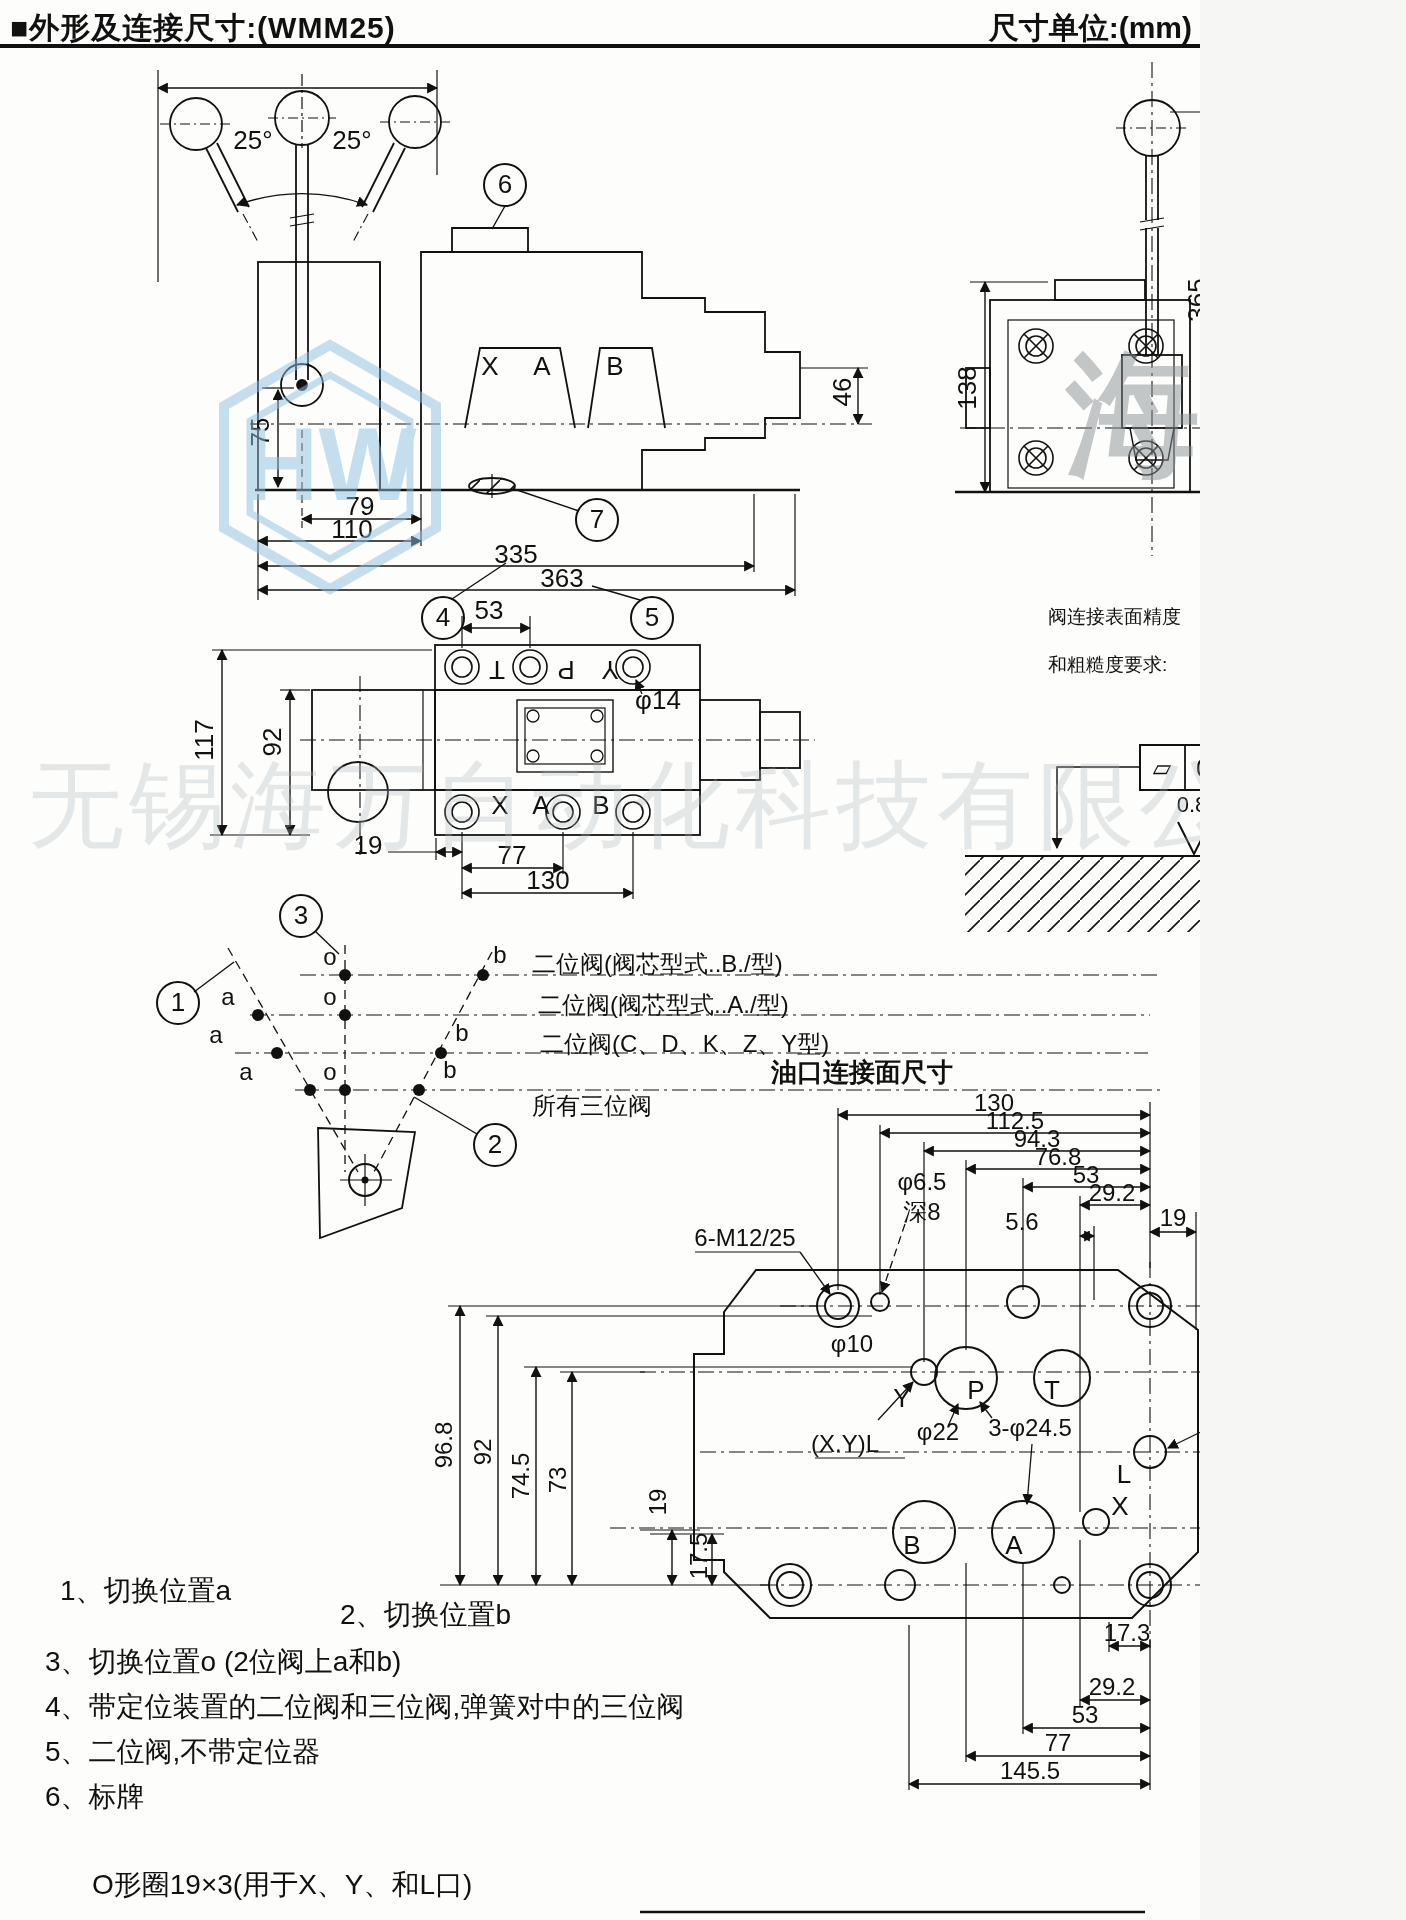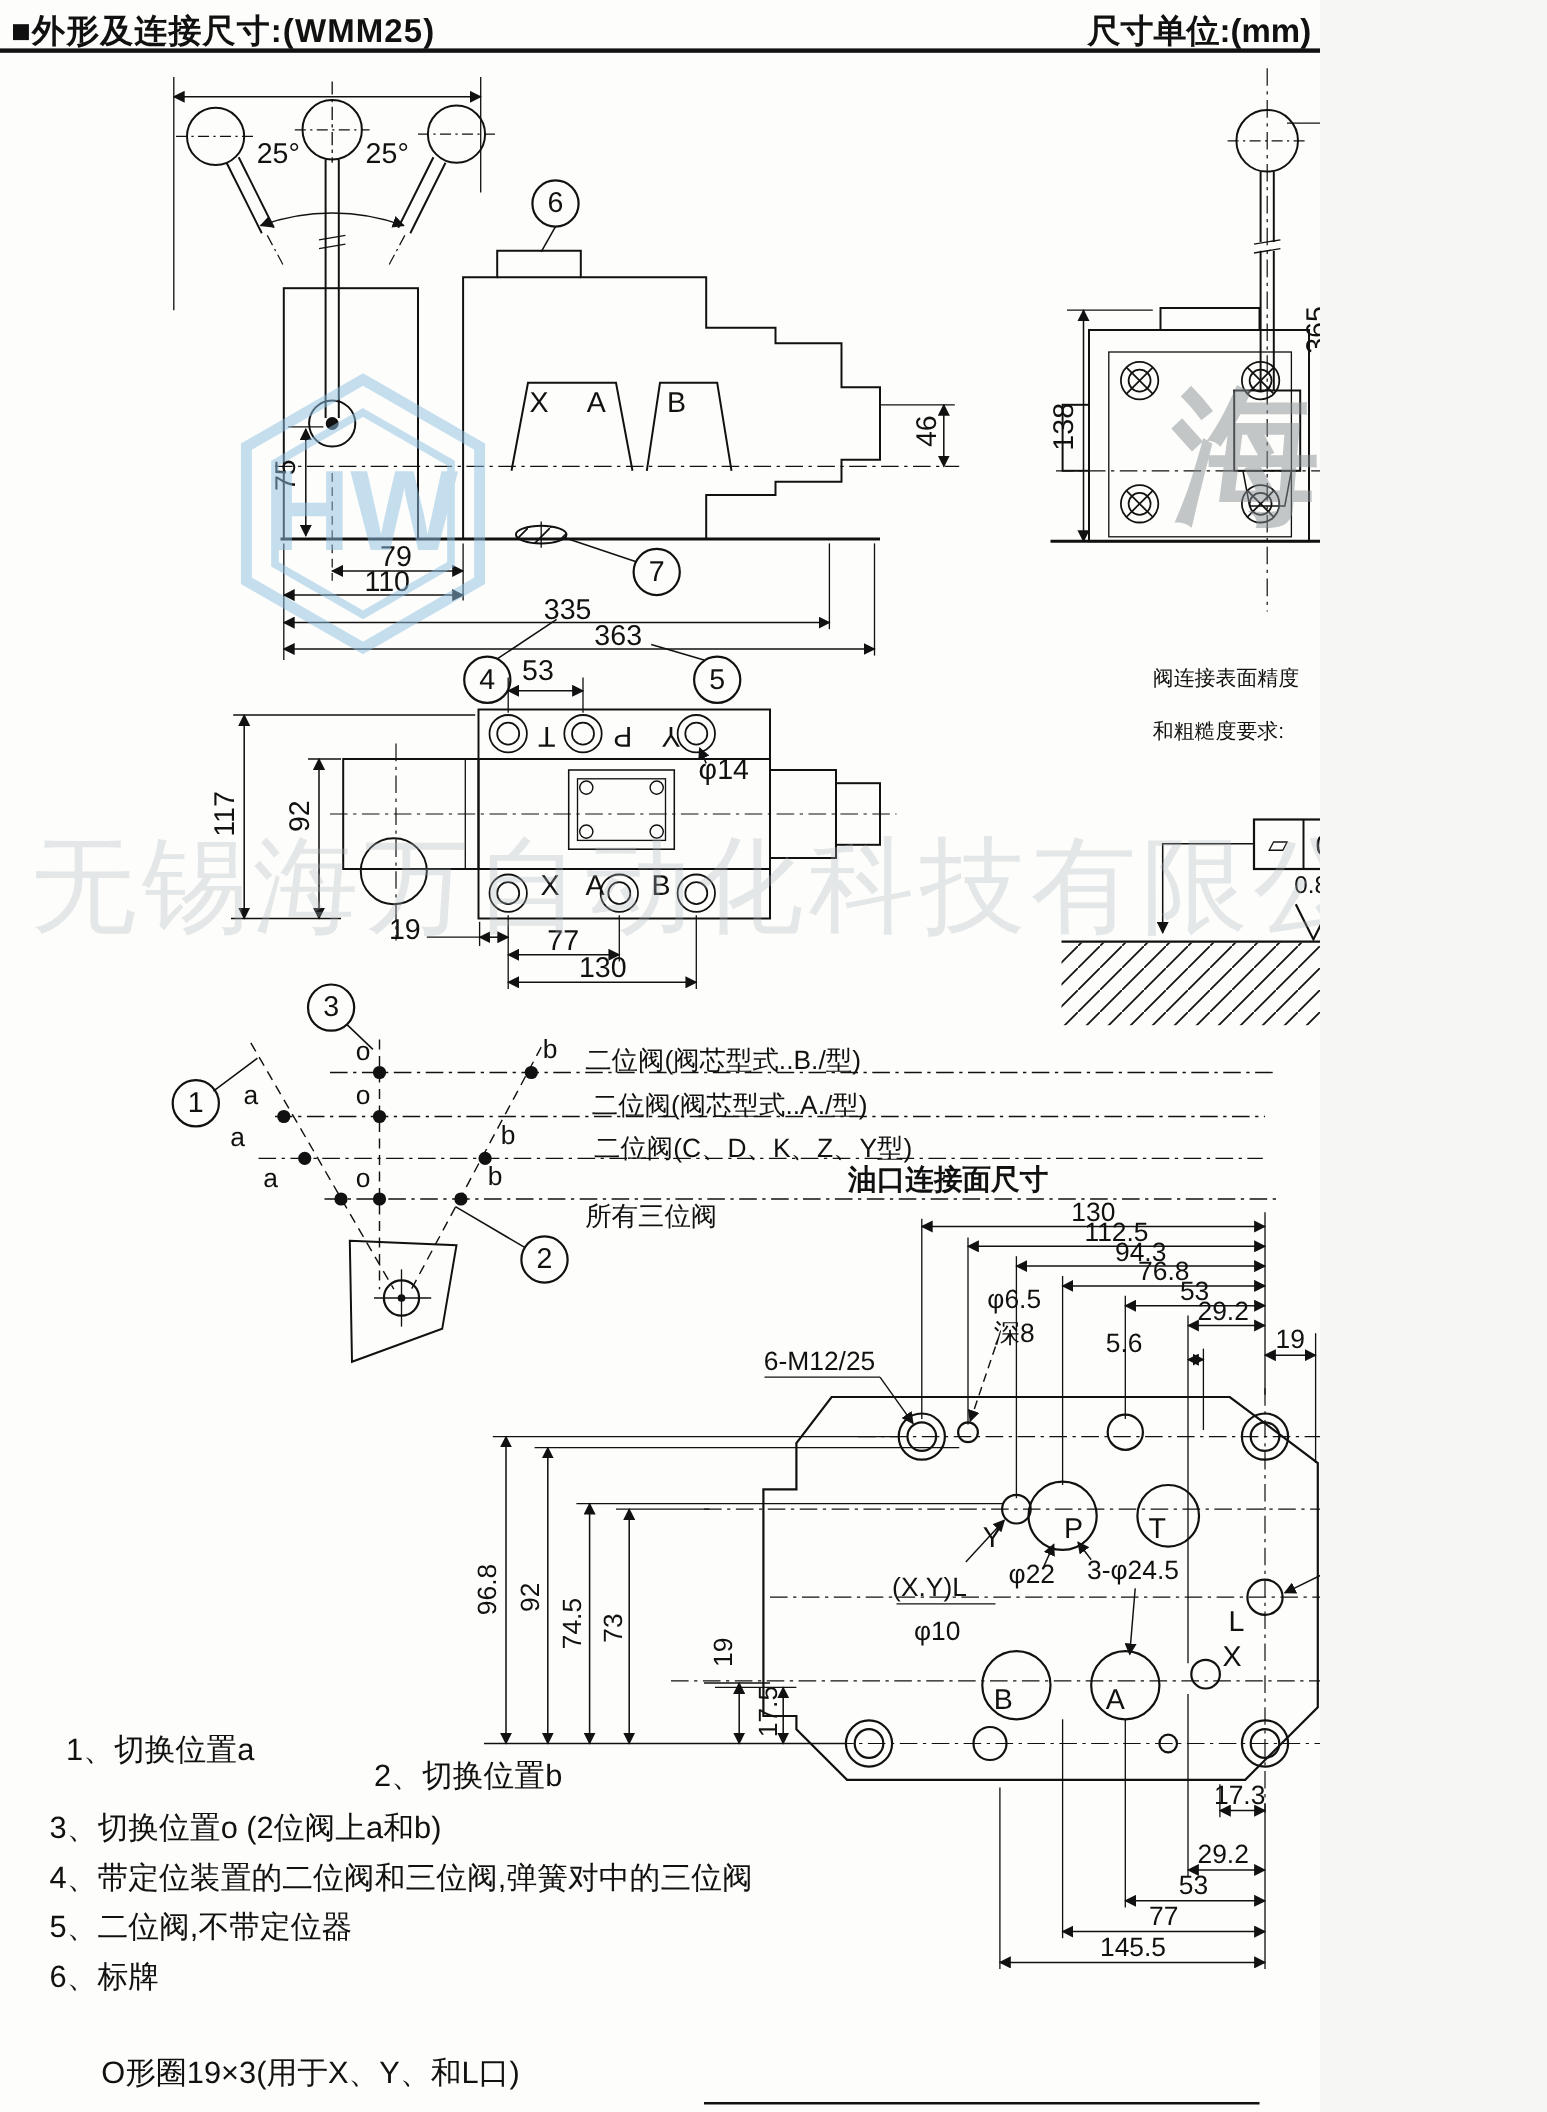--- a/index.html
+++ b/index.html
@@ -399,21 +399,21 @@
   <span class="lbl c f24" style="left:1015px;top:1121px;">112.5</span>
   <span class="lbl c f24" style="left:1037px;top:1139px;">94.3</span>
   <span class="lbl c f24" style="left:1058px;top:1157px;">76.8</span>
   <span class="lbl c f24" style="left:1086px;top:1175px;">53</span>
   <span class="lbl c f24" style="left:1112px;top:1193px;">29.2</span>
   <span class="lbl c f24" style="left:1173px;top:1218px;">19</span>
   <span class="lbl c f24" style="left:1022px;top:1222px;">5.6</span>
   <span class="lbl c f24" style="left:745px;top:1238px;">6-M12/25</span>
   <span class="lbl c f24" style="left:922px;top:1182px;">φ6.5</span>
   <span class="lbl c f24" style="left:922px;top:1212px;">深8</span>
-  <span class="lbl c f24" style="left:852px;top:1484px;">φ10</span>
+  <span class="lbl c f24" style="left:852px;top:1344px;">φ10</span>
   <span class="lbl c f24" style="left:845px;top:1444px;">(X.Y)L</span>
   <span class="lbl c f24" style="left:938px;top:1432px;">φ22</span>
   <span class="lbl c f24" style="left:1030px;top:1428px;">3-φ24.5</span>
   <span class="lbl c f24" style="left:1270px;top:1392px;">φ8</span>
   <span class="lbl c f26" style="left:902px;top:1398px;">Y</span>
   <span class="lbl c f26" style="left:976px;top:1390px;">P</span>
   <span class="lbl c f26" style="left:1052px;top:1390px;">T</span>
   <span class="lbl c f26" style="left:1124px;top:1474px;">L</span>
   <span class="lbl c f26" style="left:1120px;top:1506px;">X</span>
   <span class="lbl c f26" style="left:912px;top:1545px;">B</span>

